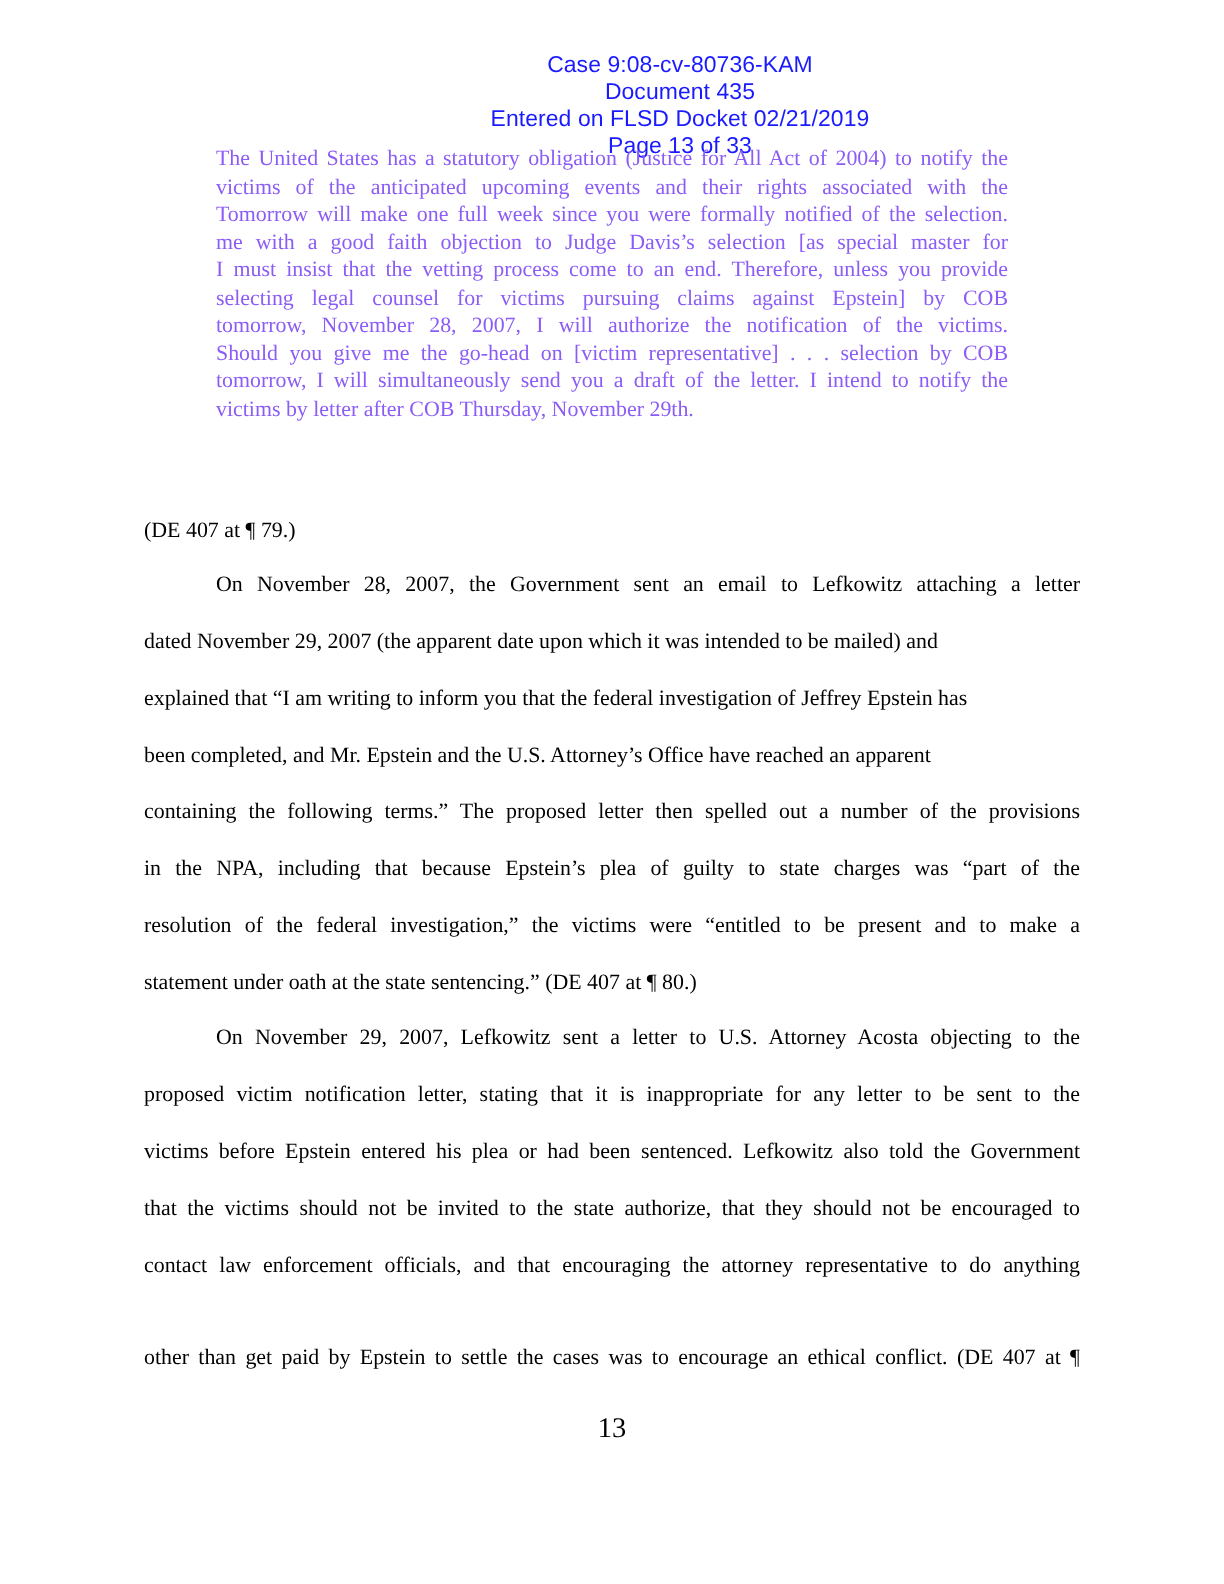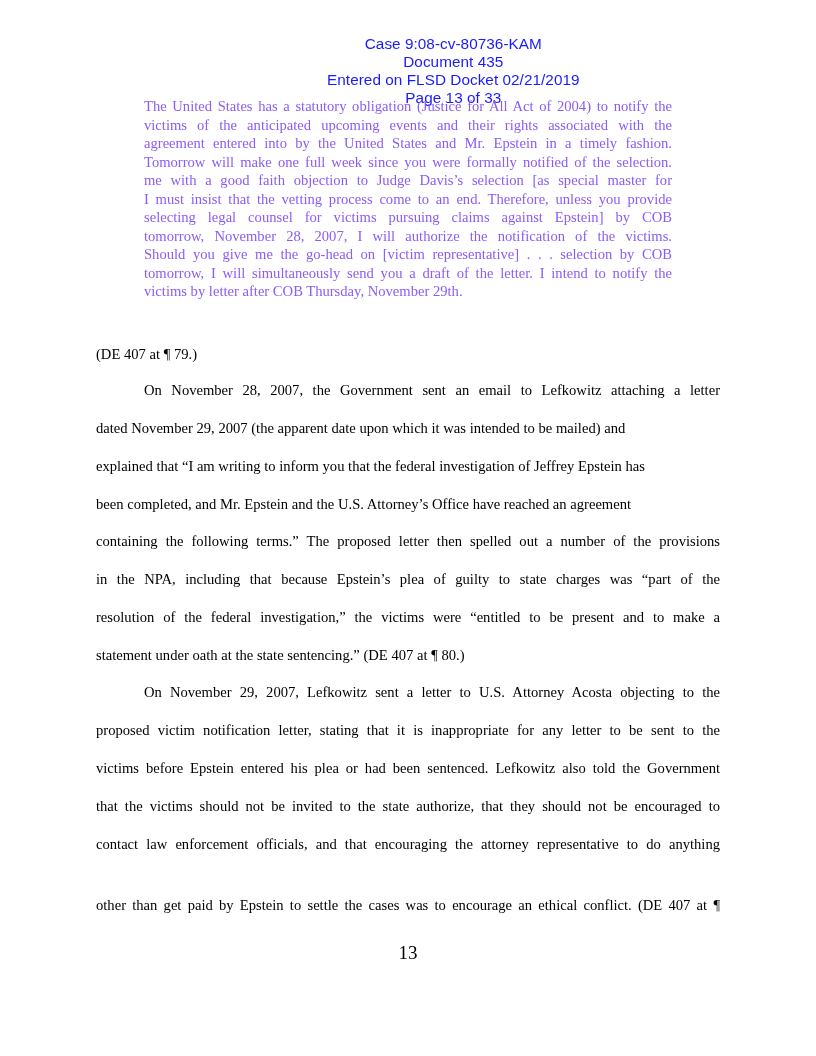--- a/index.html
+++ b/index.html
@@ -35,38 +35,37 @@
 <div class="header">
   <span>Case 9:08-cv-80736-KAM</span>
   <span>Document 435</span>
   <span>Entered on FLSD Docket 02/21/2019</span>
   <span>Page 13 of 33</span>
 </div>
 
 <div class="quote">
   <span class="ln">The United States has a statutory obligation (Justice for All Act of 2004) to notify the</span>
   <span class="ln">victims of the anticipated upcoming events and their rights associated with the</span>
-  <span class="ln">agreement entered into by the United States and Mr. Epstein in a timely fashion.</span>
   <span class="ln">Tomorrow will make one full week since you were formally notified of the selection.</span>
   <span class="ln">me with a good faith objection to Judge Davis’s selection [as special master for</span>
   <span class="ln">I must insist that the vetting process come to an end. Therefore, unless you provide</span>
   <span class="ln">selecting legal counsel for victims pursuing claims against Epstein] by COB</span>
   <span class="ln">tomorrow, November 28, 2007, I will authorize the notification of the victims.</span>
   <span class="ln">Should you give me the go-head on [victim representative] . . . selection by COB</span>
   <span class="ln">tomorrow, I will simultaneously send you a draft of the letter. I intend to notify the</span>
   <span class="ln last">victims by letter after COB Thursday, November 29th.</span>
 </div>
 
 <div class="body-text" style="top:0;">
   <div class="line left" style="top:345px;">(DE 407 at ¶ 79.)</div>
 
   <div class="line indent" style="top:381px;">On November 28, 2007, the Government sent an email to Lefkowitz attaching a letter</div>
   <div class="line left" style="top:419px;">dated November 29, 2007 (the apparent date upon which it was intended to be mailed) and</div>
   <div class="line left" style="top:457px;">explained that “I am writing to inform you that the federal investigation of Jeffrey Epstein has</div>
-  <div class="line left" style="top:495px;">been completed, and Mr. Epstein and the U.S. Attorney’s Office have reached an agreement</div>
+  <div class="line left" style="top:495px;">been completed, and Mr. Epstein and the U.S. Attorney’s Office have reached an apparent</div>
   <div class="line" style="top:532px;">containing the following terms.” The proposed letter then spelled out a number of the provisions</div>
   <div class="line" style="top:570px;">in the NPA, including that because Epstein’s plea of guilty to state charges was “part of the</div>
   <div class="line" style="top:608px;">resolution of the federal investigation,” the victims were “entitled to be present and to make a</div>
   <div class="line left" style="top:646px;">statement under oath at the state sentencing.” (DE 407 at ¶ 80.)</div>
 
   <div class="line indent" style="top:683px;">On November 29, 2007, Lefkowitz sent a letter to U.S. Attorney Acosta objecting to the</div>
   <div class="line" style="top:721px;">proposed victim notification letter, stating that it is inappropriate for any letter to be sent to the</div>
   <div class="line" style="top:759px;">victims before Epstein entered his plea or had been sentenced. Lefkowitz also told the Government</div>
   <div class="line" style="top:797px;">that the victims should not be invited to the state authorize, that they should not be encouraged to</div>
   <div class="line" style="top:835px;">contact law enforcement officials, and that encouraging the attorney representative to do anything</div>

